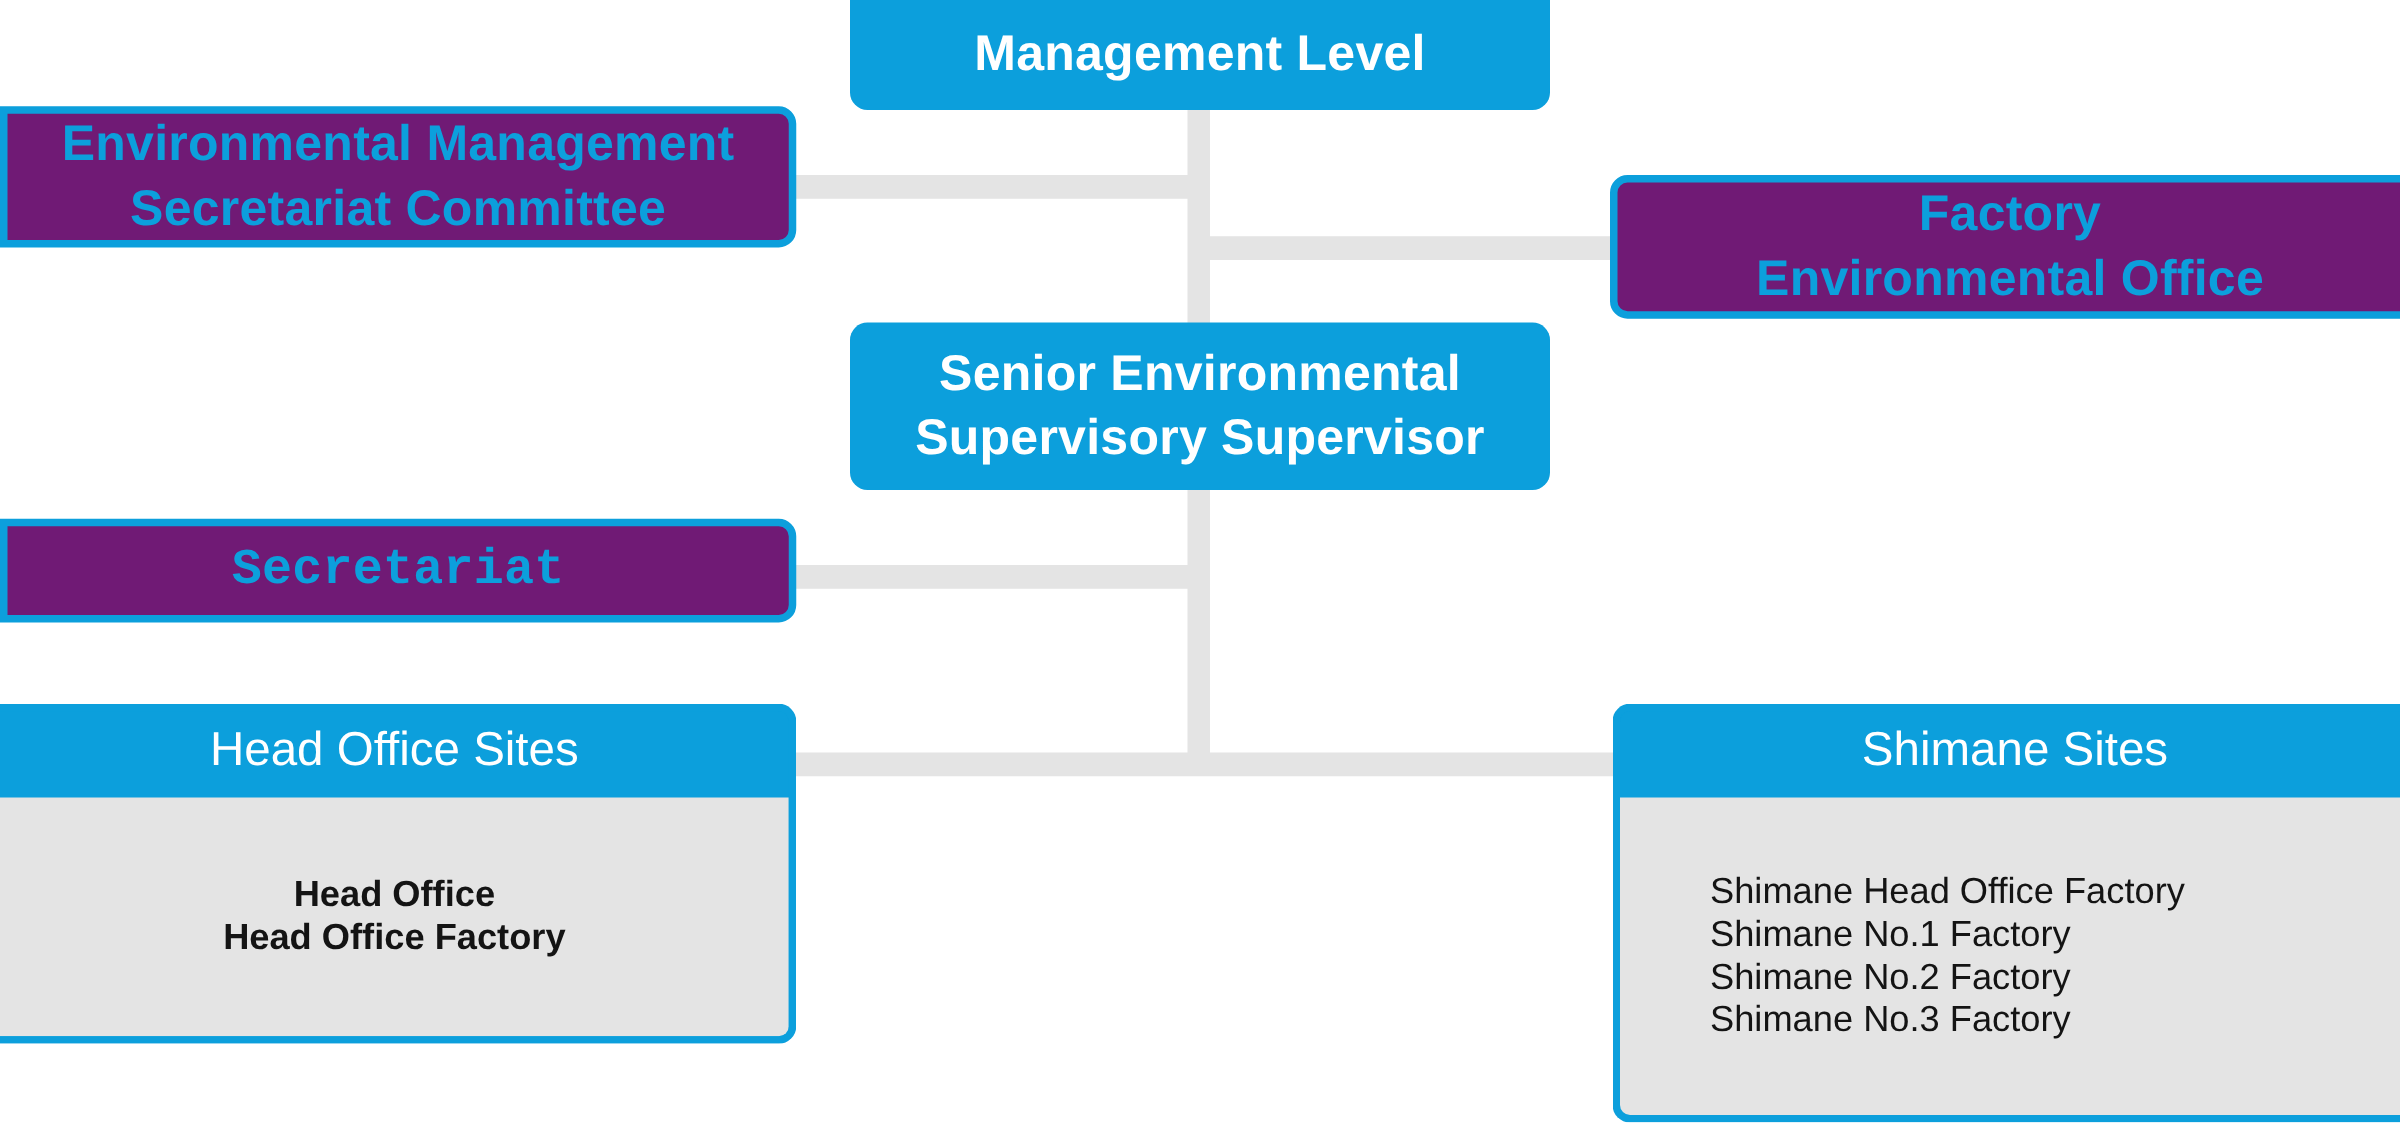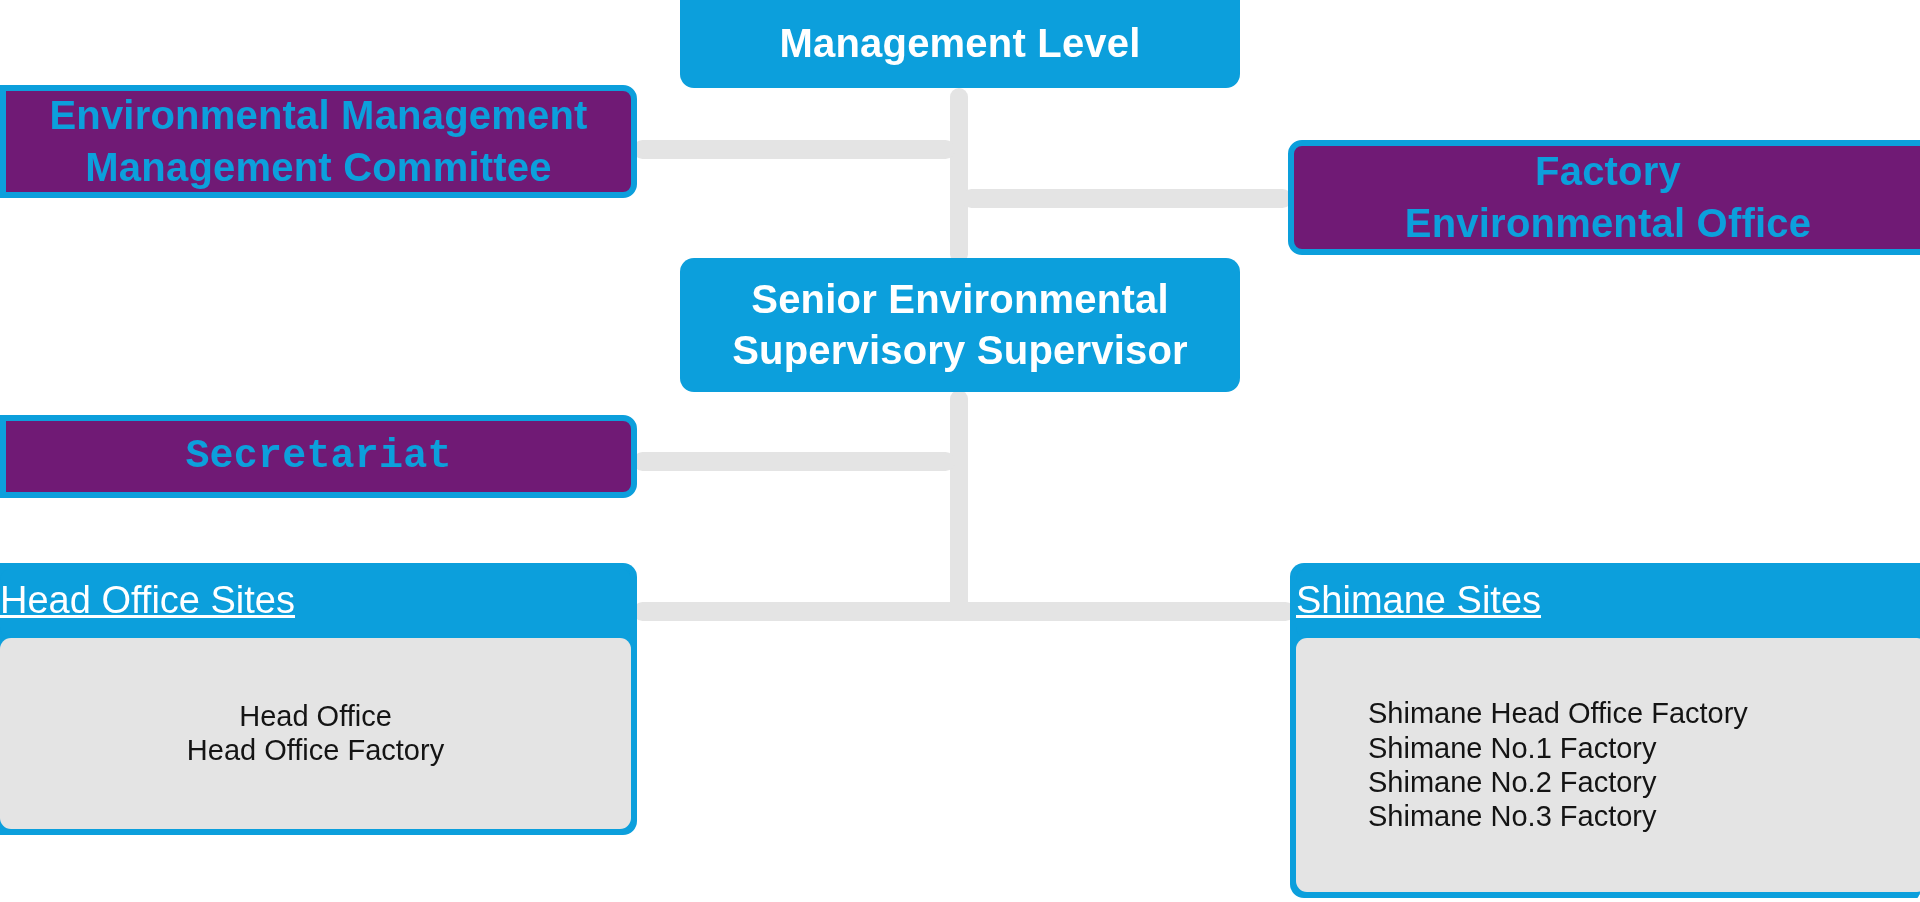--- a/index.html
+++ b/index.html
@@ -1,15 +1,15 @@
 <!DOCTYPE html>
 <html><head>
 <meta charset="utf-8">
 <style>
-  * { box-sizing: border-box; margin: 0; padding: 0; border-radius: 11px; }
+  * { box-sizing: border-box; margin: 0; padding: 0; }
   html, body {
     width: 1920px;
     height: 902px;
     background: #ffffff;
     font-family: "Liberation Sans", sans-serif;
     overflow: hidden;
   }
   #chart {
     position: relative;
     width: 1920px;
@@ -65,43 +65,43 @@
     background: #0c9fdc;
     overflow: hidden;
     display: flex;
     flex-direction: column;
   }
   .card__header {
     background: #0c9fdc;
     color: #ffffff;
     font-size: 38px;
     font-weight: 400;
+    text-align: center;
     padding: 9px 0 14px 0;
     line-height: 1.2;
-    text-decoration: underline;
   }
   .card__body {
     background: #e4e4e4;
     flex: 1;
     display: flex;
     flex-direction: column;
     justify-content: center;
     padding: 10px 0;
   }
   .card__body--center { align-items: center; }
   .card__body--left   { align-items: flex-start; padding-left: 72px; }
 
   .site-line {
     color: #141414;
     font-size: 29px;
     font-weight: 400;
     line-height: 1.18;
     white-space: nowrap;
   }
-  .card__body--center .site-line { text-align: center; }
+  .card__body--center .site-line { text-align: center; font-weight: bold; }
 </style>
 </head>
 <body>
 
 <div id="chart">
 
   <div class="conn" style="left:950px; top:88px; width:18px; height:175px;"></div>
   <div class="conn" style="left:950px; top:390px; width:18px; height:226px;"></div>
 
   <div class="conn" style="left:633px; top:140px; width:322px; height:19px;"></div>
@@ -112,21 +112,21 @@
 
   <div class="conn" style="left:633px; top:602px; width:662px; height:19px;"></div>
 
   <div class="node node--filled" style="left:680px; top:0px; width:560px; height:88px; border-radius:0 0 14px 14px;">
     <span>Management Level</span>
   </div>
 
   <div class="node node--outlined" style="left:0px; top:85px; width:637px; height:113px; border-radius:0 14px 14px 0;">
     <div>
       <div>Environmental Management</div>
-      <div>Management Committee</div>
+      <div>Secretariat Committee</div>
     </div>
   </div>
 
   <div class="node node--outlined" style="left:1288px; top:140px; width:640px; height:115px; border-radius:14px 0 0 14px;">
     <div>
       <div>Factory</div>
       <div>Environmental Office</div>
     </div>
   </div>
 

